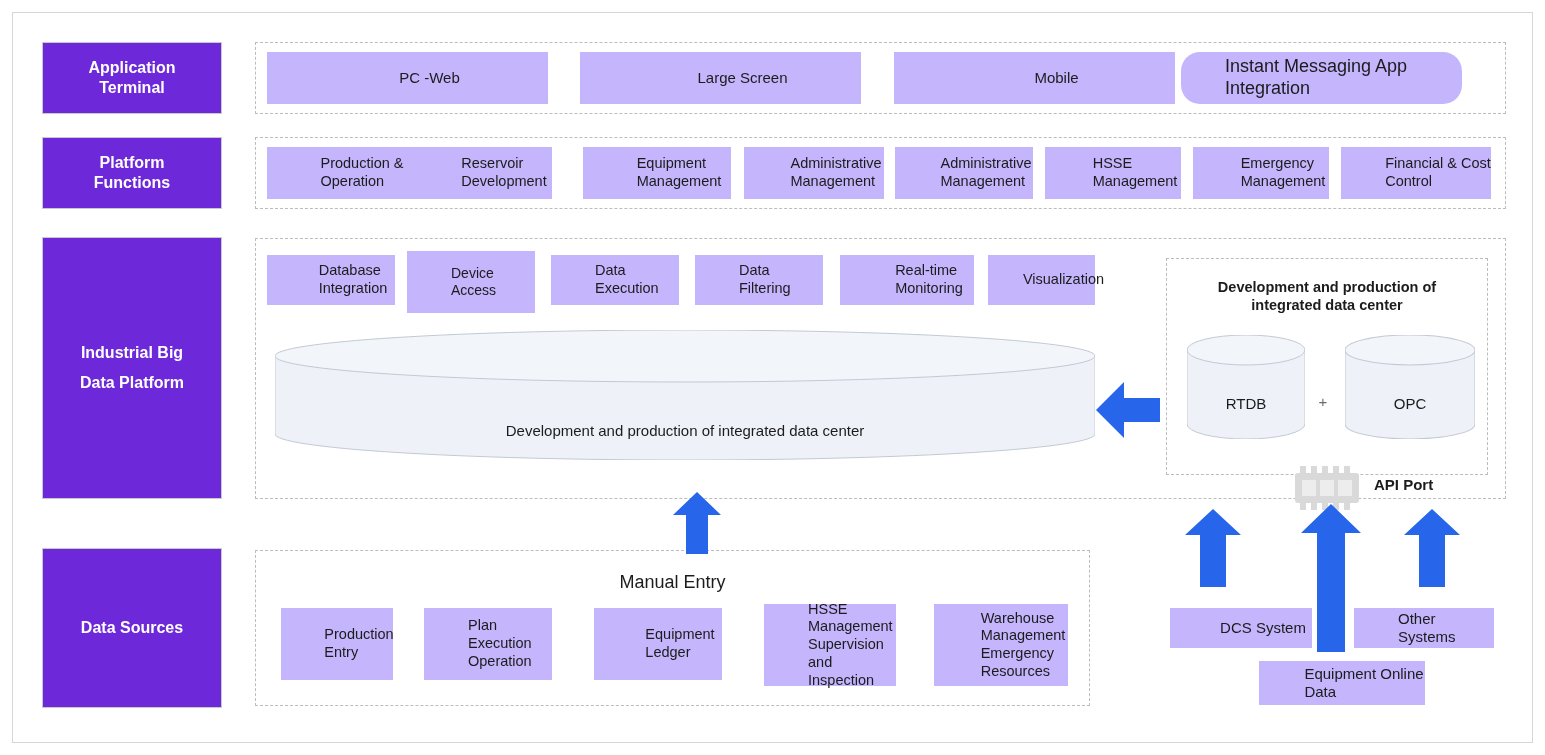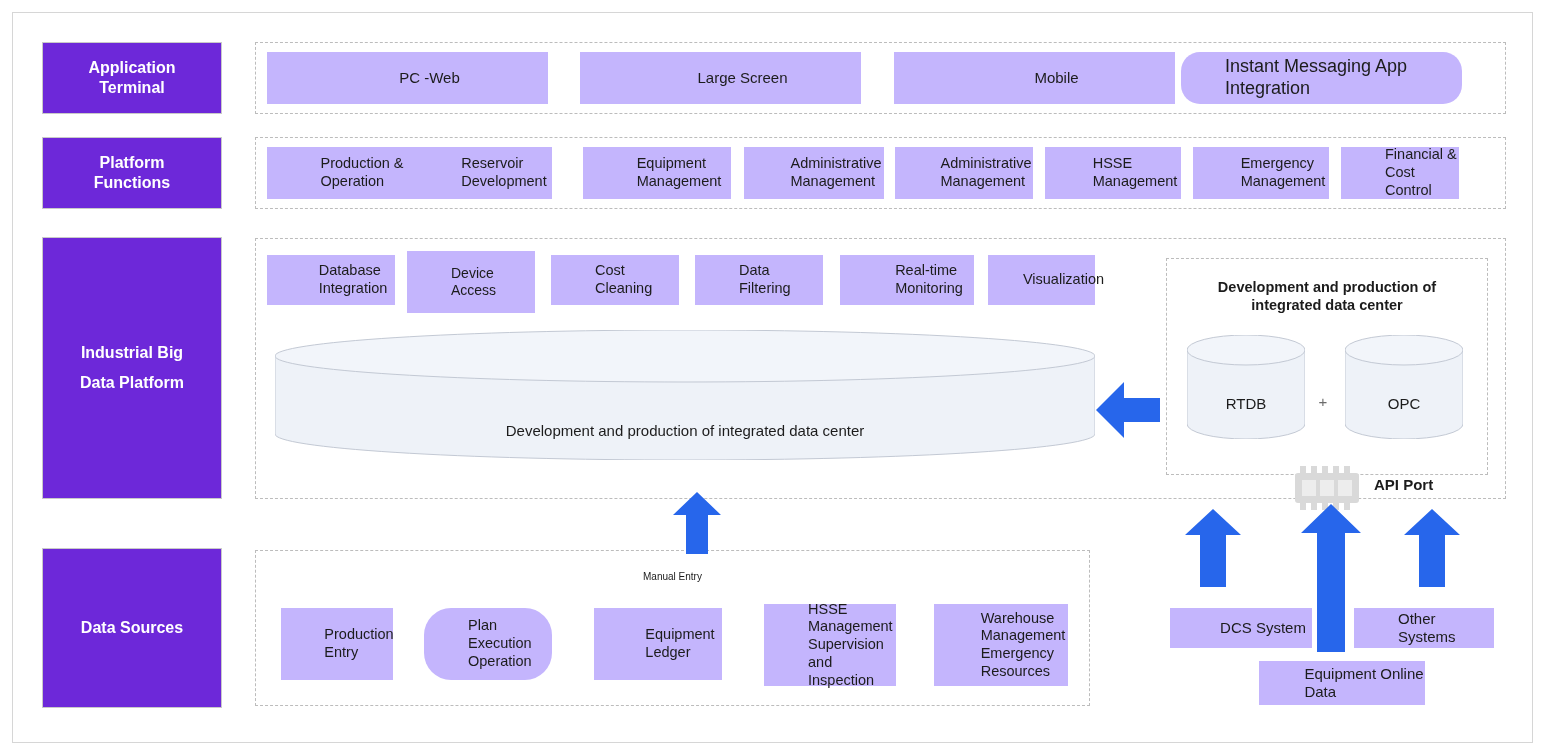--- a/index.html
+++ b/index.html
@@ -152,31 +152,31 @@
 
   <div class="tile" style="left:895px; top:147px; width:138px; height:52px; font-size:14.5px;">Administrative
 Management</div>
 
   <div class="tile" style="left:1045px; top:147px; width:136px; height:52px; font-size:14.5px;">HSSE
 Management</div>
 
   <div class="tile" style="left:1193px; top:147px; width:136px; height:52px; font-size:14.5px;">Emergency
 Management</div>
 
-  <div class="tile" style="left:1341px; top:147px; width:118px; height:52px; font-size:14.5px;">Financial &amp; Cost
+  <div class="tile" style="left:1341px; top:147px; width:150px; height:52px; font-size:14.5px;">Financial &amp; Cost
 Control</div>
 
   <div class="dashed-box" style="left:255px; top:238px; width:1251px; height:261px;"></div>
 
   <div class="tile" style="left:267px; top:255px; width:128px; height:50px; font-size:14.5px;">Database
 Integration</div>
 
   <div class="tile" style="left:407px; top:251px; width:128px; height:62px; font-size:14px;">Device Access</div>
 
-  <div class="tile" style="left:551px; top:255px; width:128px; height:50px; font-size:14.5px;">Cost Cleaning</div>
+  <div class="tile" style="left:551px; top:255px; width:128px; height:50px; font-size:14.5px;">Data Execution</div>
 
   <div class="tile" style="left:695px; top:255px; width:128px; height:50px; font-size:14.5px;">Data Filtering</div>
 
   <div class="tile" style="left:840px; top:255px; width:134px; height:50px; font-size:14.5px;">Real-time
 Monitoring</div>
 
   <div class="tile" style="left:988px; top:255px; width:107px; height:50px; font-size:14.5px;">Visualization</div>
 
   <div class="disc" style="left:275px; top:330px; width:820px; height:130px;">
     <svg viewBox="0 0 820 130" preserveAspectRatio="none">
@@ -200,21 +200,21 @@
   <div class="mini-cyl" style="left:1187px; top:335px; width:118px; height:104px;">
     <svg viewBox="0 0 118 104" preserveAspectRatio="none">
       <path d="M0,15 L0,89 A59,15 0 0 0 118,89 L118,15 Z" fill="#eef2f8" stroke="#c3c9d4" stroke-width="1"></path>
       <ellipse cx="59" cy="15" rx="59" ry="15" fill="#f2f5fa" stroke="#c3c9d4" stroke-width="1"></ellipse>
     </svg>
     <div class="mini-cyl-label" style="top:60px; font-size:15px;">RTDB</div>
   </div>
 
   <div class="plus-sign" style="left:1312px; top:393px; width:22px; font-size:15px;">+</div>
 
-  <div class="mini-cyl" style="left:1345px; top:335px; width:118px; height:104px;">
+  <div class="mini-cyl" style="left:1345px; top:335px; width:130px; height:104px;">
     <svg viewBox="0 0 118 104" preserveAspectRatio="none">
       <path d="M0,15 L0,89 A59,15 0 0 0 118,89 L118,15 Z" fill="#eef2f8" stroke="#c3c9d4" stroke-width="1"></path>
       <ellipse cx="59" cy="15" rx="59" ry="15" fill="#f2f5fa" stroke="#c3c9d4" stroke-width="1"></ellipse>
     </svg>
     <div class="mini-cyl-label" style="top:60px; font-size:15px;">OPC</div>
   </div>
 
   <div class="chip" style="left:1286px; top:466px; width:82px; height:44px;">
     <svg viewBox="0 0 82 44">
       <rect x="9" y="7" width="64" height="30" rx="3" fill="#d9d9d9"></rect>
@@ -231,26 +231,26 @@
       <rect x="16" y="14" width="14" height="16" fill="#ededed"></rect>
       <rect x="34" y="14" width="14" height="16" fill="#ededed"></rect>
       <rect x="52" y="14" width="14" height="16" fill="#ededed"></rect>
     </svg>
   </div>
 
   <div class="static-text" style="left:1374px; top:476px; width:120px; font-size:15px; text-align:left; font-weight:bold;">API  Port</div>
 
   <div class="dashed-box" style="left:255px; top:550px; width:835px; height:156px;"></div>
 
-  <div class="static-text" style="left:255px; top:571px; width:835px; font-size:10px;">Manual  Entry</div>
+  <div class="static-text" style="left:255px; top:571px; width:835px; font-size:18px;">Manual  Entry</div>
 
   <div class="tile" style="left:281px; top:608px; width:112px; height:72px; font-size:14.5px;">Production
 Entry</div>
 
-  <div class="tile" style="left:424px; top:608px; width:128px; height:72px; font-size:14.5px;border-radius:27px;">Plan Execution
+  <div class="tile" style="left:424px; top:608px; width:128px; height:72px; font-size:14.5px;">Plan Execution
 Operation</div>
 
   <div class="tile" style="left:594px; top:608px; width:128px; height:72px; font-size:14.5px;">Equipment
 Ledger</div>
 
   <div class="tile" style="left:764px; top:604px; width:132px; height:82px; font-size:14.5px;">HSSE
 Management
 Supervision
 and Inspection</div>
 

